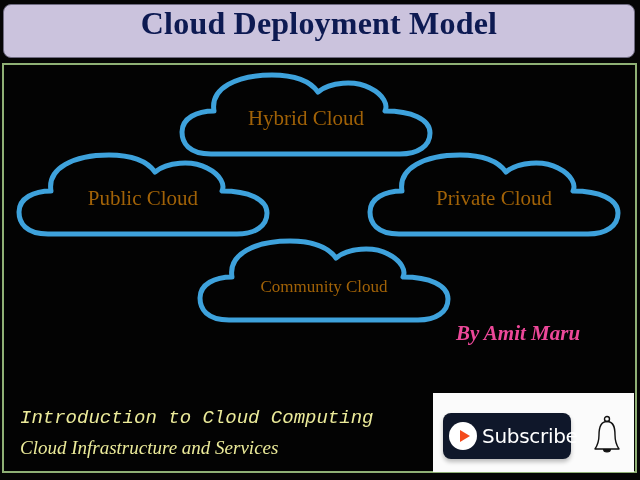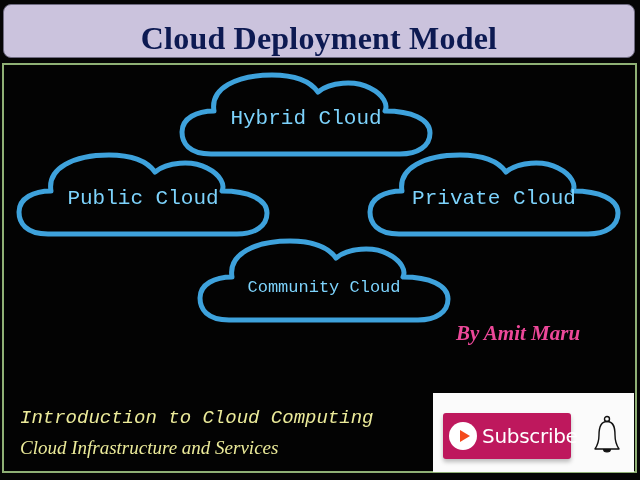--- a/index.html
+++ b/index.html
@@ -1,27 +1,27 @@
 <!DOCTYPE html>
 <html><head>
 <meta charset="utf-8">
 <style>
   html, body { margin:0; padding:0; }
   body { width:640px; height:480px; background:#050505; position:relative; overflow:hidden; font-family:"Liberation Serif", serif; }
-  .title-bar { position:absolute; left:3px; top:4px; width:632px; height:54px; background:#cbc3dd; border:1px solid #6e6a80; border-radius:8px; display:flex; align-items:flex-end; justify-content:center; box-sizing:border-box; }
+  .title-bar { position:absolute; left:3px; top:4px; width:632px; height:54px; background:#cbc3dd; border:1px solid #6e6a80; border-radius:8px; display:flex; align-items:flex-start; justify-content:center; box-sizing:border-box; }
   .title-text { font-family:"Liberation Serif", serif; font-weight:bold; font-size:32px; color:#0d1a52; letter-spacing:0.2px; }
   .frame { position:absolute; left:2px; top:63px; width:635px; height:410px; border:2px solid #8fb075; box-sizing:border-box; background:#030303; }
   .cloud { position:absolute; width:254px; height:86px; }
   .cloud svg { position:absolute; left:0; top:0; width:254px; height:86px; }
-  .cloud-label { position:absolute; left:0; right:0; top:0; bottom:0; display:flex; align-items:center; justify-content:center; padding-top:8px; color:#7dd3fc; font-family:Liberation Mono, monospace; font-size:21px; box-sizing:border-box; }
+  .cloud-label { position:absolute; left:0; right:0; top:0; bottom:0; display:flex; align-items:center; justify-content:center; padding-top:8px; color:#a16207; font-family:Liberation Serif, serif; font-size:21px; box-sizing:border-box; }
   .cloud-label.small { font-size:17px; padding-top:14px; }
   .author { position:absolute; left:456px; top:321px; font-family:"Liberation Serif", serif; font-style:italic; font-weight:bold; font-size:21px; color:#ec4899; }
   .course { position:absolute; left:20px; font-family:"Liberation Serif", serif; font-style:italic; font-size:19px; color:#eceb9a; }
   .sub-panel { position:absolute; left:433px; top:393px; width:201px; height:79px; background:#fbfbfb; }
-  .sub-btn { position:absolute; left:10px; top:20px; width:128px; height:46px; background:#be185d; border-radius:3px; box-shadow:0 3px 4px rgba(0,0,0,0.25); display:flex; align-items:center; cursor:pointer; }
+  .sub-btn { position:absolute; left:10px; top:20px; width:128px; height:46px; background:#0f172a; border-radius:8px; box-shadow:0 3px 4px rgba(0,0,0,0.25); display:flex; align-items:center; cursor:pointer; }
   .play-circle { width:28px; height:28px; border-radius:50%; background:#fff; margin-left:6px; position:relative; flex:none; }
   .play-circle::after { content:""; position:absolute; left:11px; top:8px; border-left:10px solid #f44a1b; border-top:6px solid transparent; border-bottom:6px solid transparent; }
   .sub-label { font-family:"DejaVu Sans", sans-serif; color:#fff; font-size:20px; margin-left:5px; letter-spacing:-0.3px; }
   .bell { position:absolute; left:160px; top:22px; width:28px; height:44px; cursor:pointer; }
 </style>
 </head>
 <body>
 
 <div class="title-bar">
   <span class="title-text">Cloud Deployment Model</span>

